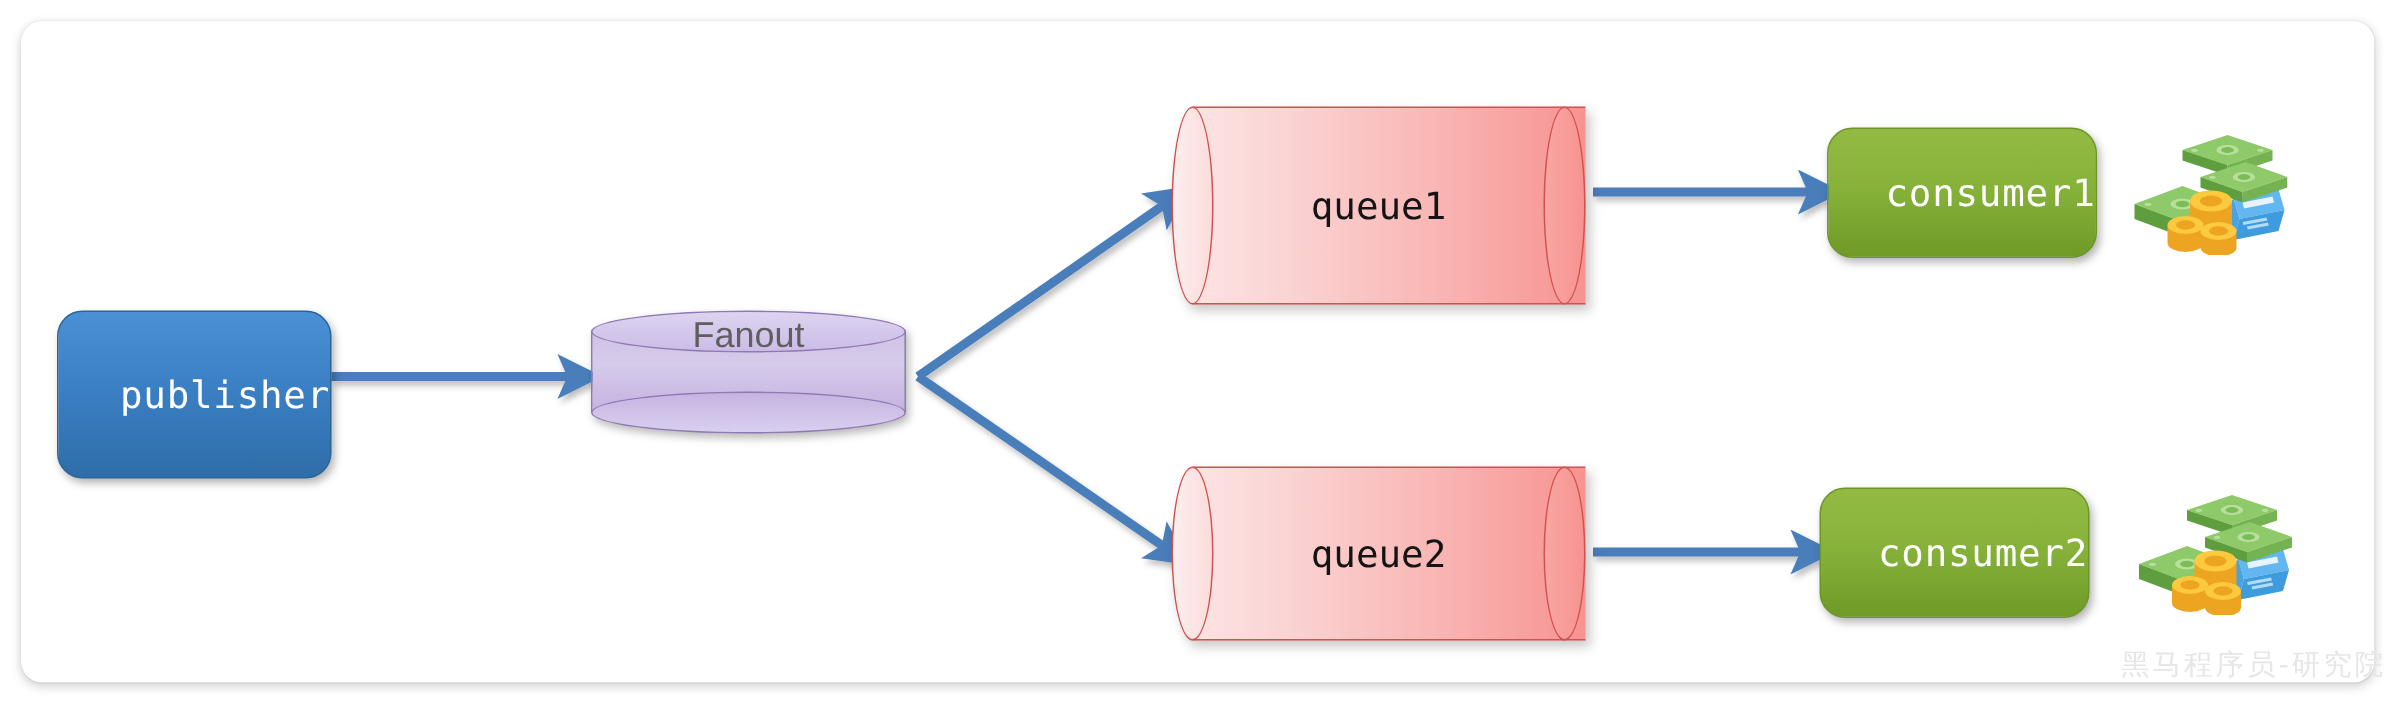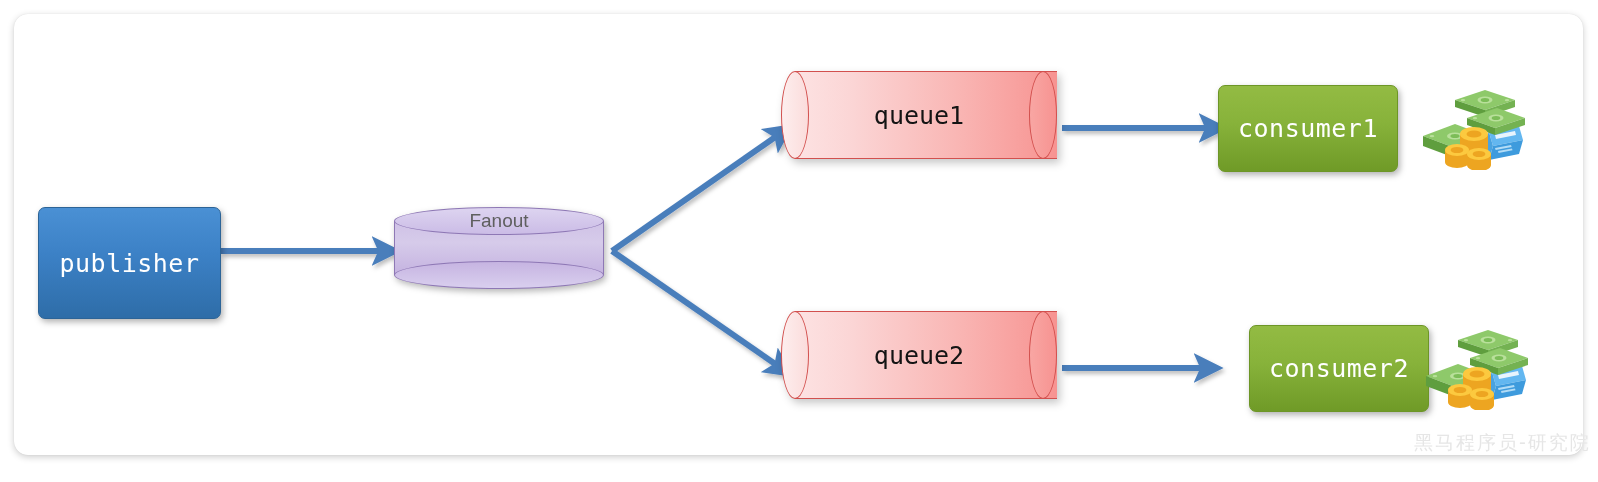--- a/index.html
+++ b/index.html
@@ -27,22 +27,22 @@
   .arrows{
     position:absolute;left:0;top:0;
     width:1598px;height:482px;
     pointer-events:none;
   }
   
   .node{position:absolute;box-sizing:border-box;}
 
   
   .boxnode{
-    border-radius:7px;
-    display:flex;align-items:center;justify-content:center;
+    border-radius:17px;
+    display:flex;align-items:center;justify-content:flex-end;
     color:#ffffff;
     font-family:"DejaVu Sans Mono","Liberation Mono",monospace;
     font-size:25px;
     letter-spacing:.5px;
     filter:drop-shadow(2px 3px 3px rgba(0,0,0,.30));
   }
   .blue-box{
     background:linear-gradient(180deg,#4a90d4 0%,#3c81c6 42%,#2e6da8 100%);
     border:1px solid #2c6497;
   }
@@ -76,21 +76,21 @@
     border-radius:50%;
     background:linear-gradient(180deg,#ddd4f0 0%,#cbbce6 100%);
     border:1px solid #8e78b5;
     box-sizing:border-box;
   }
   .exchange .ex-sub{
     position:absolute;left:0;top:3px;width:100%;
     text-align:center;
     color:#5f5f5f;
     font-family:"Liberation Sans",sans-serif;
-    font-size:19px;
+    font-size:24px;
   }
   .exchange .ex-label{
     position:absolute;left:0;top:29px;width:100%;
     text-align:center;
     color:#111111;
     font-family:"Liberation Sans",sans-serif;
     font-size:29px;
   }
   
   .queue{
@@ -176,39 +176,39 @@
     <span>publisher</span>
   </div>
 
   <div class="node exchange" style="left:394px;top:207px;width:210px;height:82px;">
     <div class="ex-body"></div>
     <div class="ex-bottom"></div>
     <div class="ex-top"></div>
     <div class="ex-sub">Fanout</div>
   </div>
 
-  <div class="node queue" style="left:781px;top:71px;width:276px;height:88px;">
+  <div class="node queue" style="left:781px;top:71px;width:276px;height:132px;">
     <div class="q-body"></div>
     <div class="q-right"></div>
     <div class="q-left"></div>
     <div class="q-label">queue1</div>
   </div>
 
-  <div class="node queue" style="left:781px;top:311px;width:276px;height:88px;">
+  <div class="node queue" style="left:781px;top:311px;width:276px;height:116px;">
     <div class="q-body"></div>
     <div class="q-right"></div>
     <div class="q-left"></div>
     <div class="q-label">queue2</div>
   </div>
 
   <div class="node boxnode green-box" style="left:1218px;top:85px;width:180px;height:87px;">
     <span>consumer1</span>
   </div>
 
-  <div class="node boxnode green-box" style="left:1213px;top:325px;width:180px;height:87px;margin-left:36px;">
+  <div class="node boxnode green-box" style="left:1213px;top:325px;width:180px;height:87px;">
     <span>consumer2</span>
   </div>
 
   <div class="money" style="left:1415px;top:88px;width:110px;height:82px;">
     <svg width="110" height="82" viewBox="0 0 110 82">
 
       <g>
         <path d="M74,44 L104,38 L108,52 L78,58 Z" fill="#63b7f0"></path>
         <path d="M74,44 L78,58 L74,72 L66,58 Z" fill="#4aa3e0"></path>
         <path d="M78,58 L108,52 L104,66 L74,72 Z" fill="#3e9bdd"></path>

